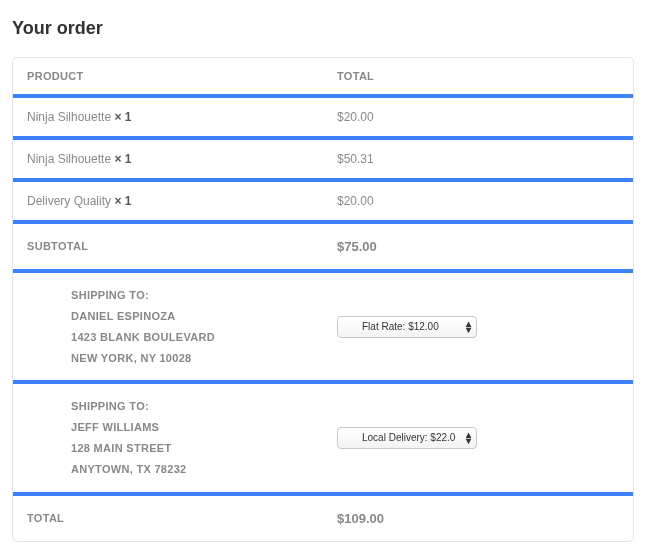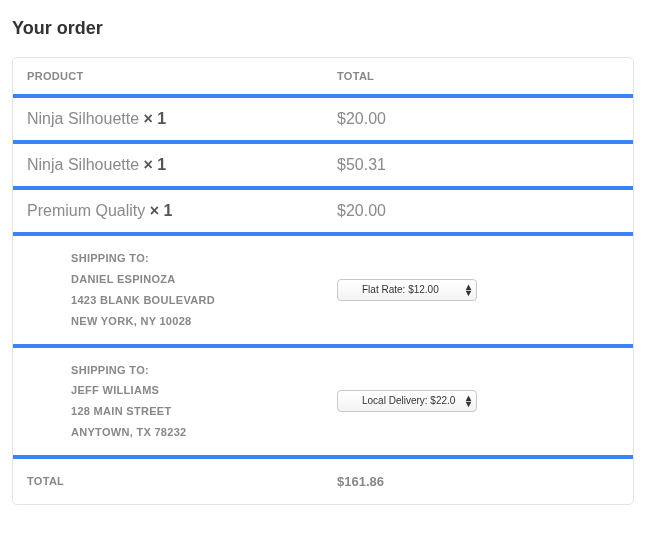--- a/index.html
+++ b/index.html
@@ -38,21 +38,21 @@
     }
     table.order-review thead th {
       color: #888;
       font-weight: 700;
       font-size: 11px;
       text-transform: uppercase;
       letter-spacing: 0.3px;
     }
     table.order-review tbody td {
       color: #8a8a8a;
-      font-size: 16px;
+      font-size: 12px;
     }
     table.order-review .qty {
       color: #555;
       font-weight: 700;
     }
     table.order-review tfoot th {
       color: #888;
       font-size: 11px;
       font-weight: 700;
       text-transform: uppercase;
@@ -126,27 +126,31 @@
       </tr>
       <tr>
         <td>
           <span>Ninja Silhouette</span>
           <span class="qty">× 1</span>
         </td>
         <td>$50.31</td>
       </tr>
       <tr>
         <td>
-          <span>Premium Quality</span>
+          <span>Delivery Quality</span>
           <span class="qty">× 1</span>
         </td>
         <td>$20.00</td>
       </tr>
     </tbody>
     <tfoot>
+      <tr>
+        <th>SUBTOTAL</th>
+        <td>$75.00</td>
+      </tr>
       <tr>
         <th>
           <span class="shipping-lines">
             <span>SHIPPING TO:</span>
             <span>DANIEL ESPINOZA</span>
             <span>1423 BLANK BOULEVARD</span>
             <span>NEW YORK, NY 10028</span>
           </span>
         </th>
         <td>
@@ -177,17 +181,17 @@
             </select>
             <span class="stepper-icon">
                 <span class="u">▴</span>
                 <span class="d">▾</span>
               </span>
           </span>
         </td>
       </tr>
       <tr class="order-total">
         <th>TOTAL</th>
-        <td>$161.86</td>
+        <td>$109.00</td>
       </tr>
     </tfoot>
   </table>
 </div>
 
 </body></html>

